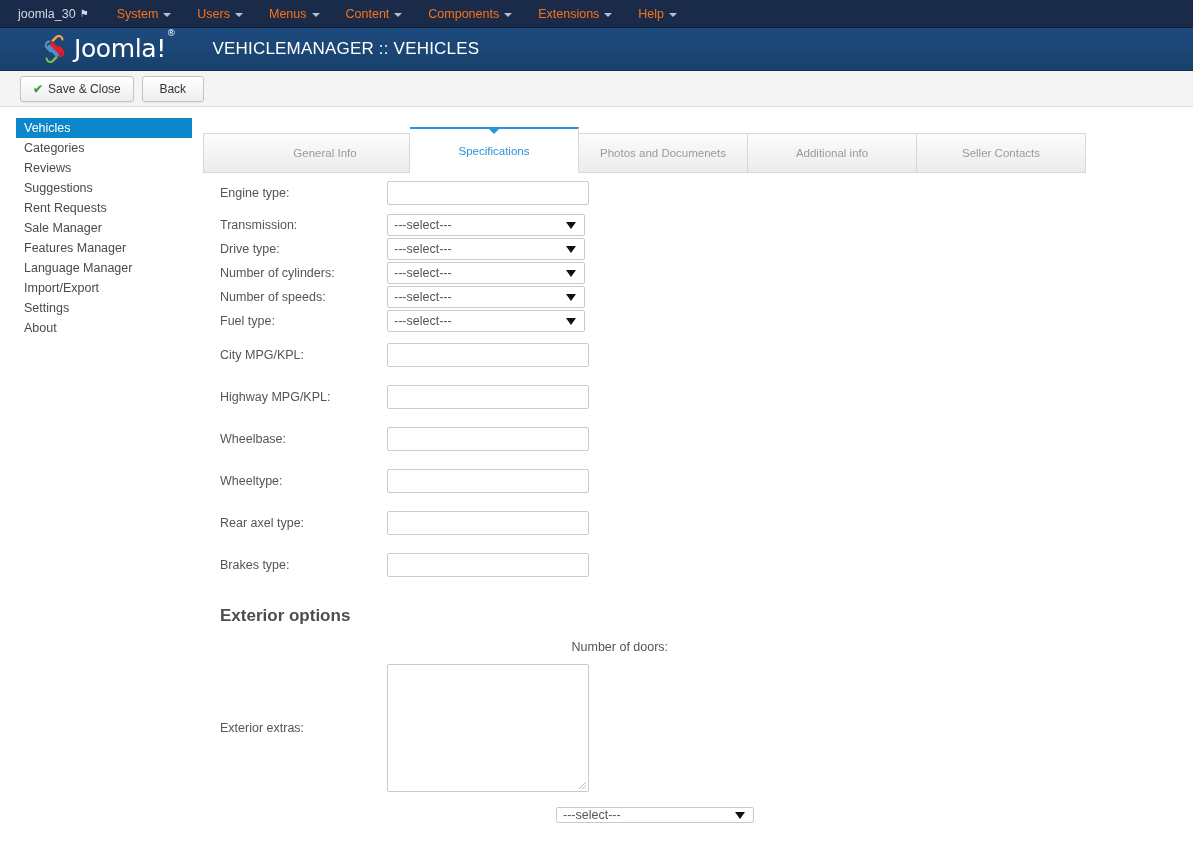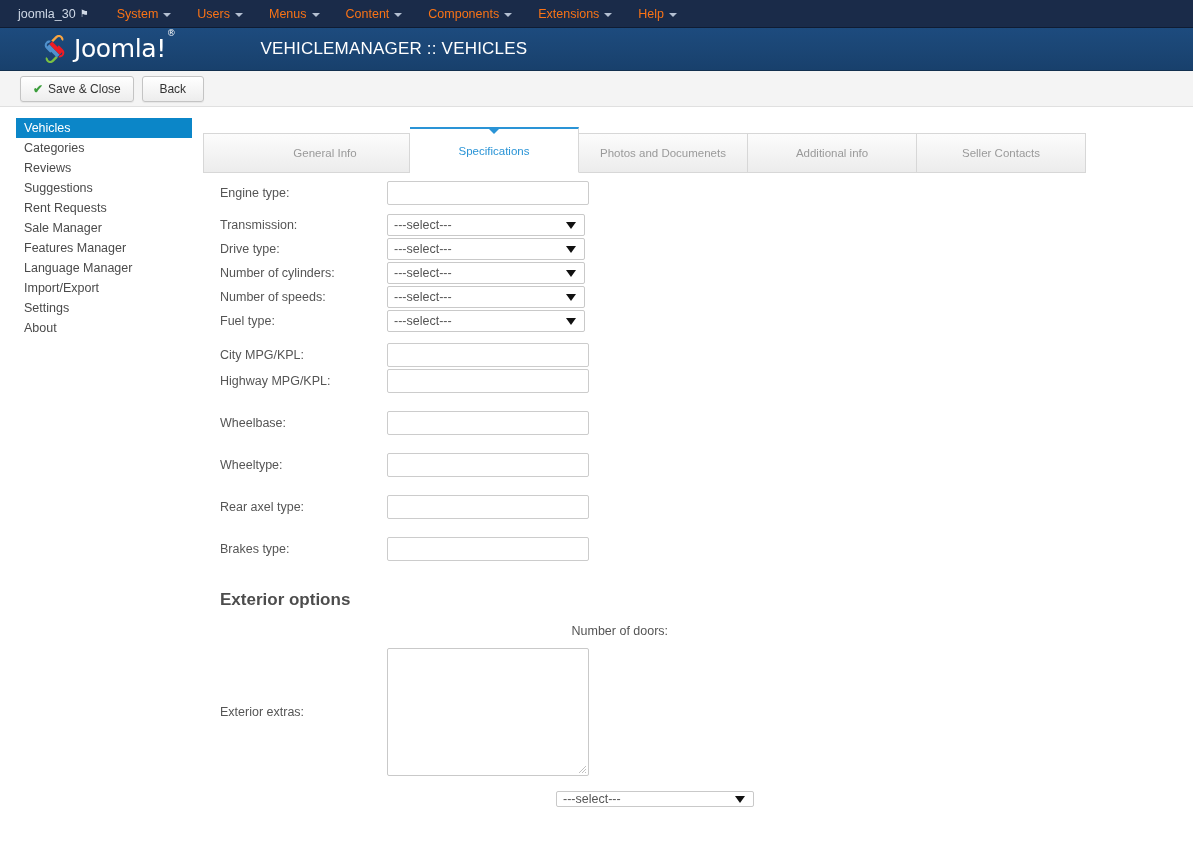--- a/index.html
+++ b/index.html
@@ -41,21 +41,21 @@
     display: inline-block;
     position: relative; top: 1px;
   }
 
   
   .header {
     position: absolute; top: 28px; left: 0;
     width: 1193px; height: 43px;
     background: linear-gradient(to bottom, #1d4b7e 0%, #1b4675 50%, #18406c 100%);
     border-bottom: 1px solid #12304f;
-    display: flex; align-items: center; gap: 48px;
+    display: flex; align-items: center;
   }
   .logo-wrap {
     display: flex; align-items: center;
     margin-left: 40px;
   }
   .logo-mark { width: 30px; height: 30px; position: relative; }
   .logo-text {
     color: #ffffff; font-size: 25px;
     margin-left: 4px; letter-spacing: -0.4px;
     font-family: "DejaVu Sans", sans-serif;
@@ -341,21 +341,21 @@
   </div>
 
   <div class="row" style="height:24px;margin-bottom:9px;">
     <div class="lbl">Fuel type:</div>
     <div class="sel">
       <span>---select---</span>
       <span class="sel-arrow"></span>
     </div>
   </div>
 
-  <div class="row" style="height:26px;">
+  <div class="row" style="height:26px;margin-bottom:16px;">
     <div class="lbl">City MPG/KPL:</div>
     <input class="txt" type="text" value="" style="">
   </div>
 
   <div class="row" style="height:26px;margin-bottom:16px;">
     <div class="lbl">Highway MPG/KPL:</div>
     <input class="txt" type="text" value="" style="">
   </div>
 
   <div class="row" style="height:26px;margin-bottom:16px;">

